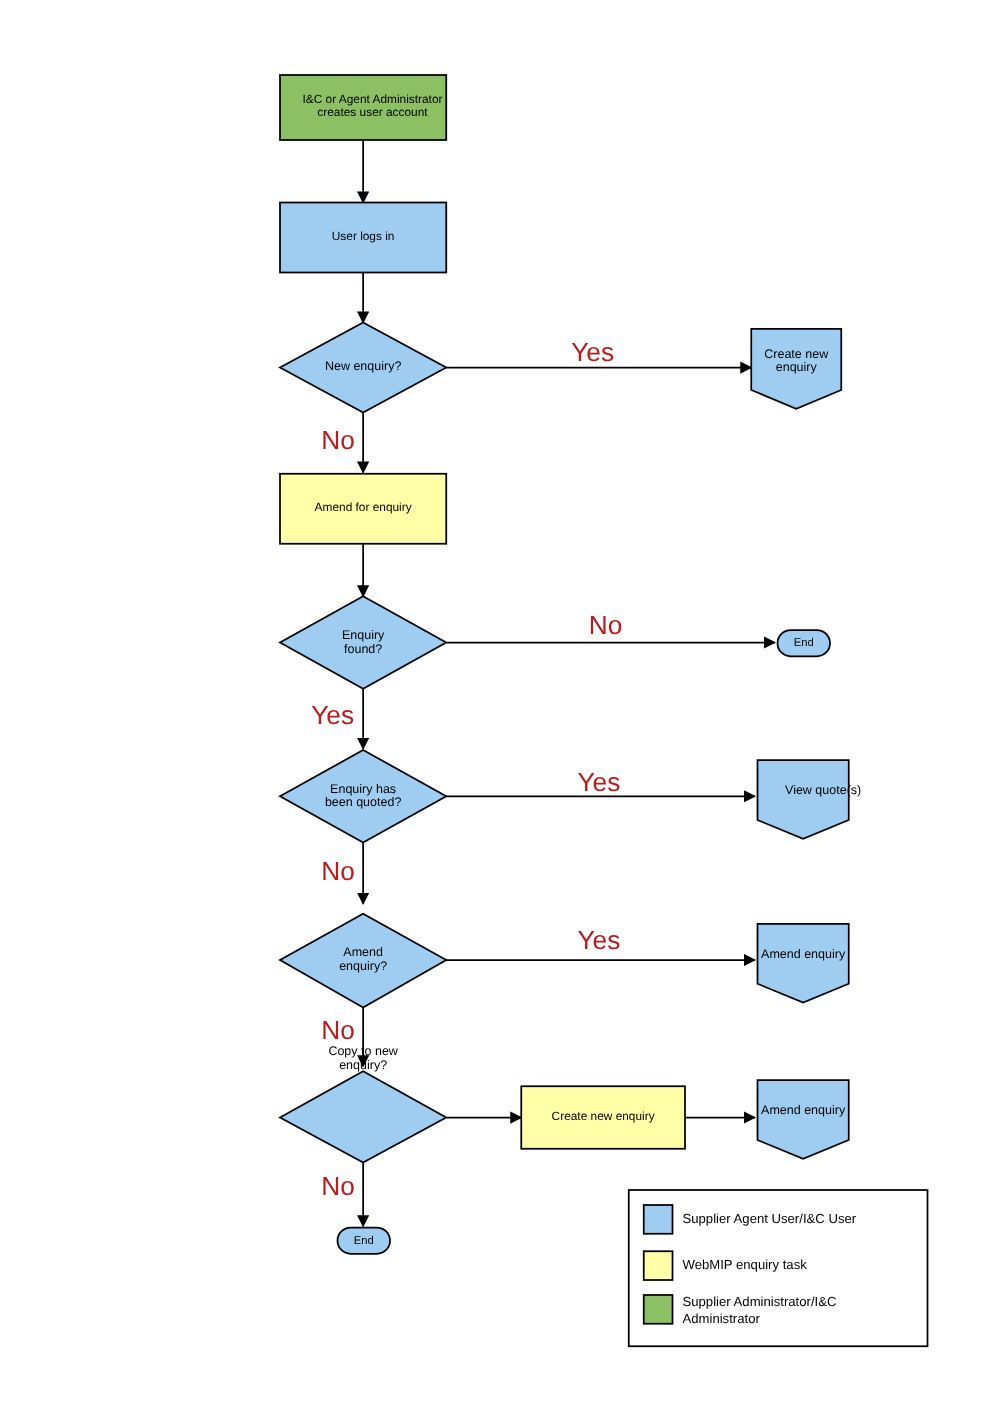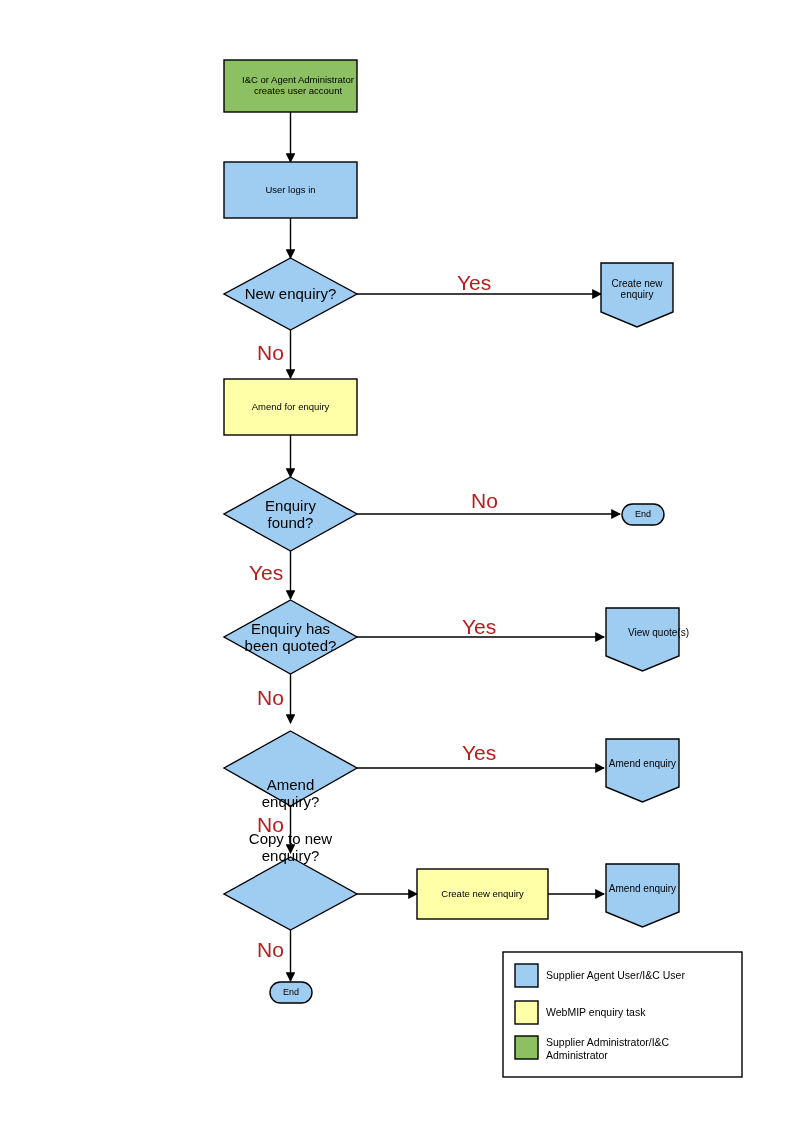--- a/index.html
+++ b/index.html
@@ -27,21 +27,21 @@
     display: flex;
     align-items: center;
     justify-content: center;
     text-align: center;
     color: #000000;
     pointer-events: none;
     line-height: 1.15;
     white-space: pre-line;
   }
   .lbl-box      { font-size: 9.5px; }
-  .lbl-diamond  { font-size: 15px; }
+  .lbl-diamond  { font-size: 10px; }
   .lbl-pent     { font-size: 10px; }
   .lbl-term     { font-size: 9px; }
   .edge-label {
     position: absolute;
     font-size: 21px;
     color: #b91c1c;
     font-family: "Liberation Sans", sans-serif;
     line-height: 1;
     pointer-events: none;
   }
@@ -123,21 +123,21 @@
 <div class="node-label lbl-diamond" style="left:232px; top:278px; width:117px; height:32px;">New enquiry?</div>
 <div class="node-label lbl-pent" style="left:601px; top:268px; width:72px;  height:42px;">Create new
 enquiry</div>
 <div class="node-label lbl-box" style="left:224px; top:379px; width:133px; height:56px;">Amend for enquiry</div>
 <div class="node-label lbl-diamond" style="left:232px; top:497px; width:117px; height:34px;">Enquiry
 found?</div>
 <div class="node-label lbl-term" style="left:622px; top:504px; width:42px;  height:21px;">End</div>
 <div class="node-label lbl-diamond" style="left:232px; top:620px; width:117px; height:34px;">Enquiry has
 been quoted?</div>
 <div class="node-label lbl-pent" style="left:606px; top:620px; width:73px;  height:26px;margin-left:16px;">View quote(s)</div>
-<div class="node-label lbl-diamond" style="left:232px; top:776px; width:117px; height:34px;text-align:center;">Amend
+<div class="node-label lbl-diamond" style="left:232px; top:751px; width:117px; height:34px;text-align:center;">Amend
 enquiry?</div>
 <div class="node-label lbl-pent" style="left:604px; top:751px; width:77px;  height:26px;">Amend enquiry</div>
 <div class="node-label lbl-diamond" style="left:232px; top:830px; width:117px; height:34px;">Copy to new
 enquiry?</div>
 <div class="node-label lbl-box" style="left:417px; top:869px; width:131px; height:50px;">Create new enquiry</div>
 <div class="node-label lbl-pent" style="left:604px; top:876px; width:77px;  height:26px;">Amend enquiry</div>
 <div class="node-label lbl-term" style="left:270px; top:982px; width:42px;  height:21px;">End</div>
 
 <div class="edge-label" style="left:457px; top:272px;">Yes</div>
 <div class="edge-label" style="left:257px; top:342px;">No</div>

